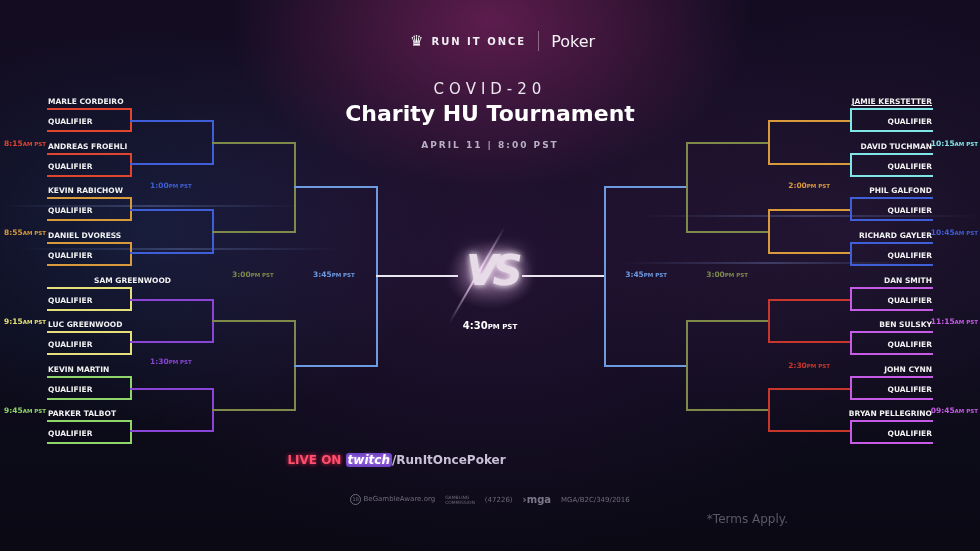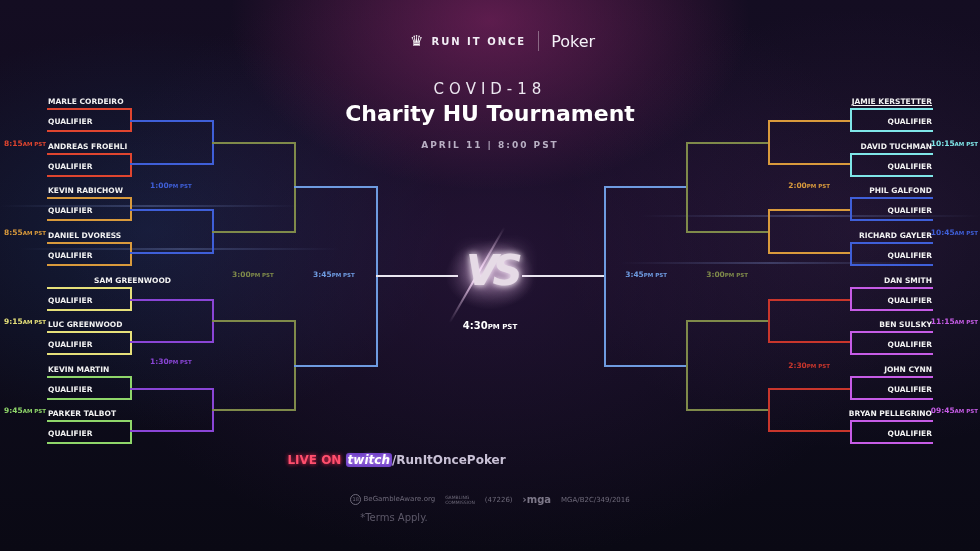--- a/index.html
+++ b/index.html
@@ -33,37 +33,37 @@
   .final-time{position:absolute;top:320px;left:0;width:980px;text-align:center;font-size:10px;font-weight:bold;color:#fff;}
   .final-time small{font-size:7px;}
   .live{position:absolute;top:453px;left:0;width:793px;text-align:center;font-size:12px;font-weight:bold;}
   .live .lo{color:#ff4f6d;text-shadow:0 0 4px #ff2a55;}
   .live .tw{color:#fff;background:#6e3fc5;border-radius:3px;padding:0 2px;text-shadow:0 0 4px #c79cff;font-style:italic;}
   .live .handle{color:#c9c1d6;}
   .legal{position:absolute;top:494px;left:0;width:980px;display:flex;justify-content:center;align-items:center;gap:10px;font-size:7px;color:#6e6a7a;}
   .legal .circ{display:inline-block;width:9px;height:9px;border:1px solid #6e6a7a;border-radius:50%;text-align:center;line-height:9px;font-size:5px;}
   .legal .gc{font-size:4.5px;line-height:5px;display:inline-block;}
   .legal .mga{font-weight:bold;font-size:10px;color:#7c7788;}
-  .terms{position:absolute;top:512px;left:0;width:788px;text-align:center;font-size:10px;color:#5c5868;}
+  .terms{position:absolute;top:512px;left:0;width:788px;text-align:right;font-size:12px;color:#5c5868;}
 </style>
 </head>
 <body>
 
 <div class="streak" style="left:0;top:205px;width:300px;"></div>
 <div class="streak" style="left:20px;top:248px;width:320px;"></div>
 <div class="streak" style="left:640px;top:215px;width:340px;"></div>
 <div class="streak" style="left:620px;top:262px;width:300px;"></div>
 
 <div class="logo">
   <span class="crown">♛</span>
   <span class="brand">RUN IT ONCE</span>
   <span class="sep"></span>
   <span class="poker">Poker</span>
 </div>
-<div class="t-sub">COVID-18</div>
+<div class="t-sub">COVID-20</div>
 <div class="t-main">Charity HU Tournament</div>
 <div class="t-date">APRIL 11 | 8:00 PST</div>
 
 <div id="left-bracket">
     <div class="line" style="left:47px;top:108px;width:83px;height:2px;background:#e0452f;"></div>
     <div class="line" style="left:47px;top:130px;width:83px;height:2px;background:#e0452f;"></div>
     <div class="line" style="left:130px;top:108px;width:2px;height:24px;background:#e0452f;"></div>
     <div class="pname pl" style="top:97px;">MARLE CORDEIRO</div>
     <div class="pname pl" style="top:117px;">QUALIFIER</div>
     <div class="line" style="left:47px;top:153px;width:83px;height:2px;background:#e0452f;"></div>

